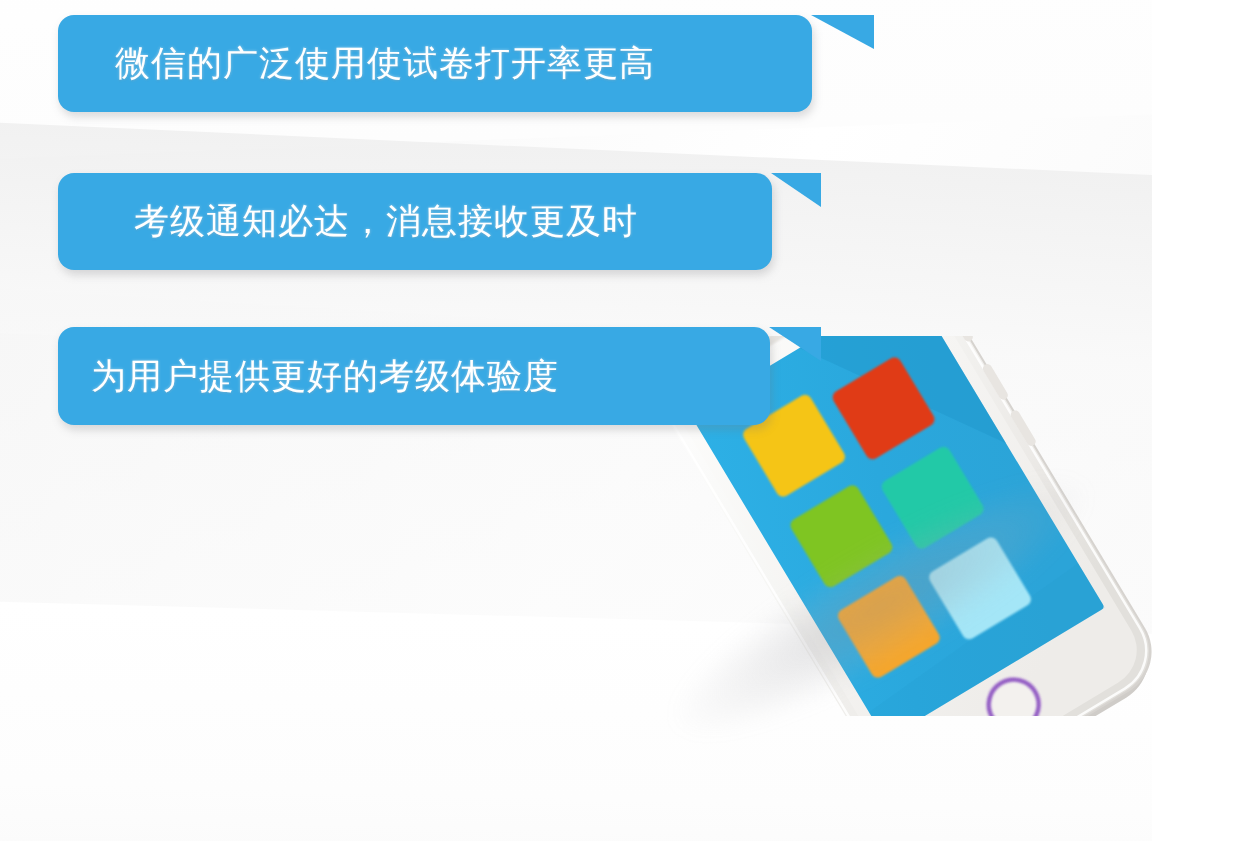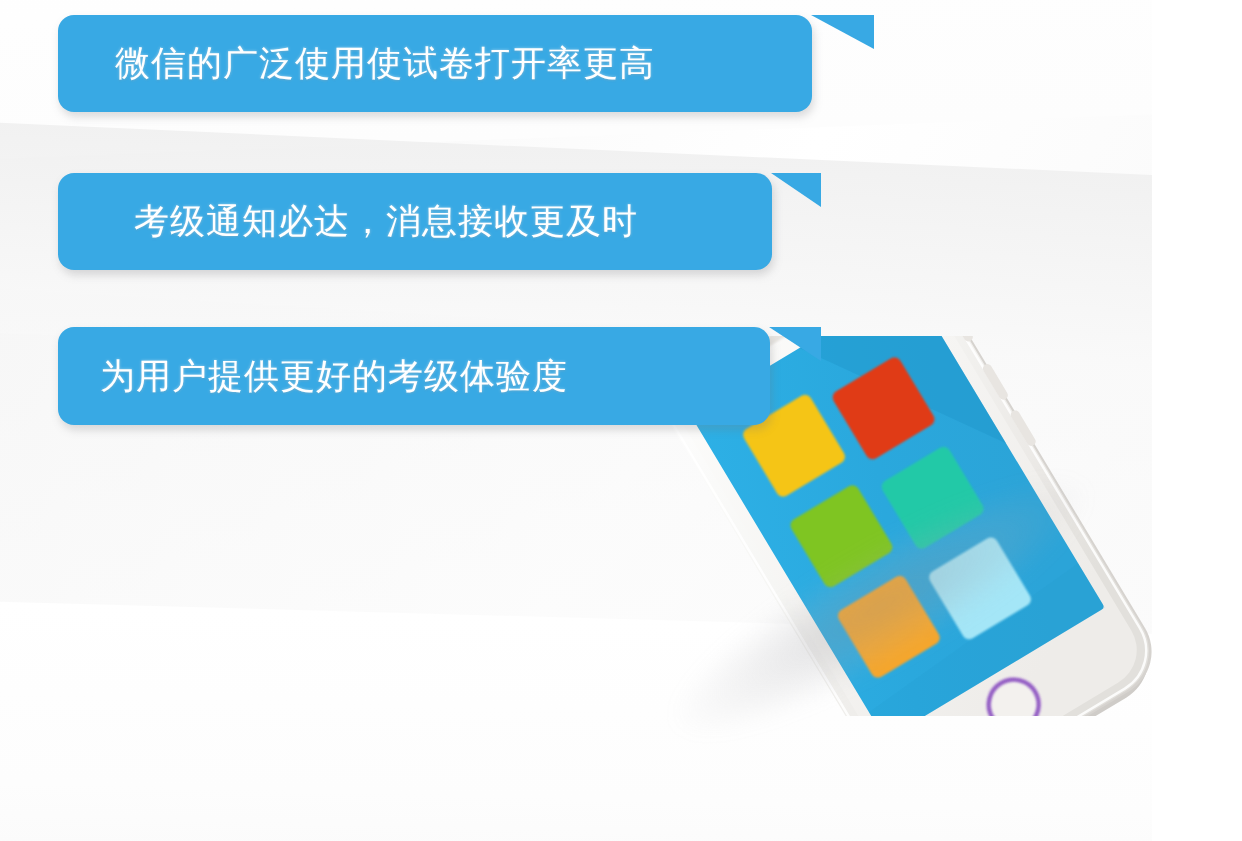--- a/index.html
+++ b/index.html
@@ -244,16 +244,16 @@
 
   <div class="bubble" style="left: 58px; top: 173px; width: 714px; height: 97px;">
     <div class="bubble-body" style="background: rgb(56, 169, 228);"></div>
     <div class="bubble-tail" style="left: 713px; border-width: 0px 50px 34px 0px; border-color: transparent rgb(56, 169, 228) transparent transparent;"></div>
     <div class="bubble-text" style="padding-left: 76px;">考级通知必达，消息接收更及时</div>
   </div>
 
   <div class="bubble" style="left: 58px; top: 327px; width: 712px; height: 98px;">
     <div class="bubble-body" style="background: rgb(56, 169, 228);"></div>
     <div class="bubble-tail" style="left: 711px; border-width: 0px 52px 34px 0px; border-color: transparent rgb(56, 169, 228) transparent transparent;"></div>
-    <div class="bubble-text" style="padding-left: 42px;">为用户提供更好的考级体验度</div>
+    <div class="bubble-text" style="padding-left: 33px;">为用户提供更好的考级体验度</div>
   </div>
 
 </div>
 
 </body></html>

